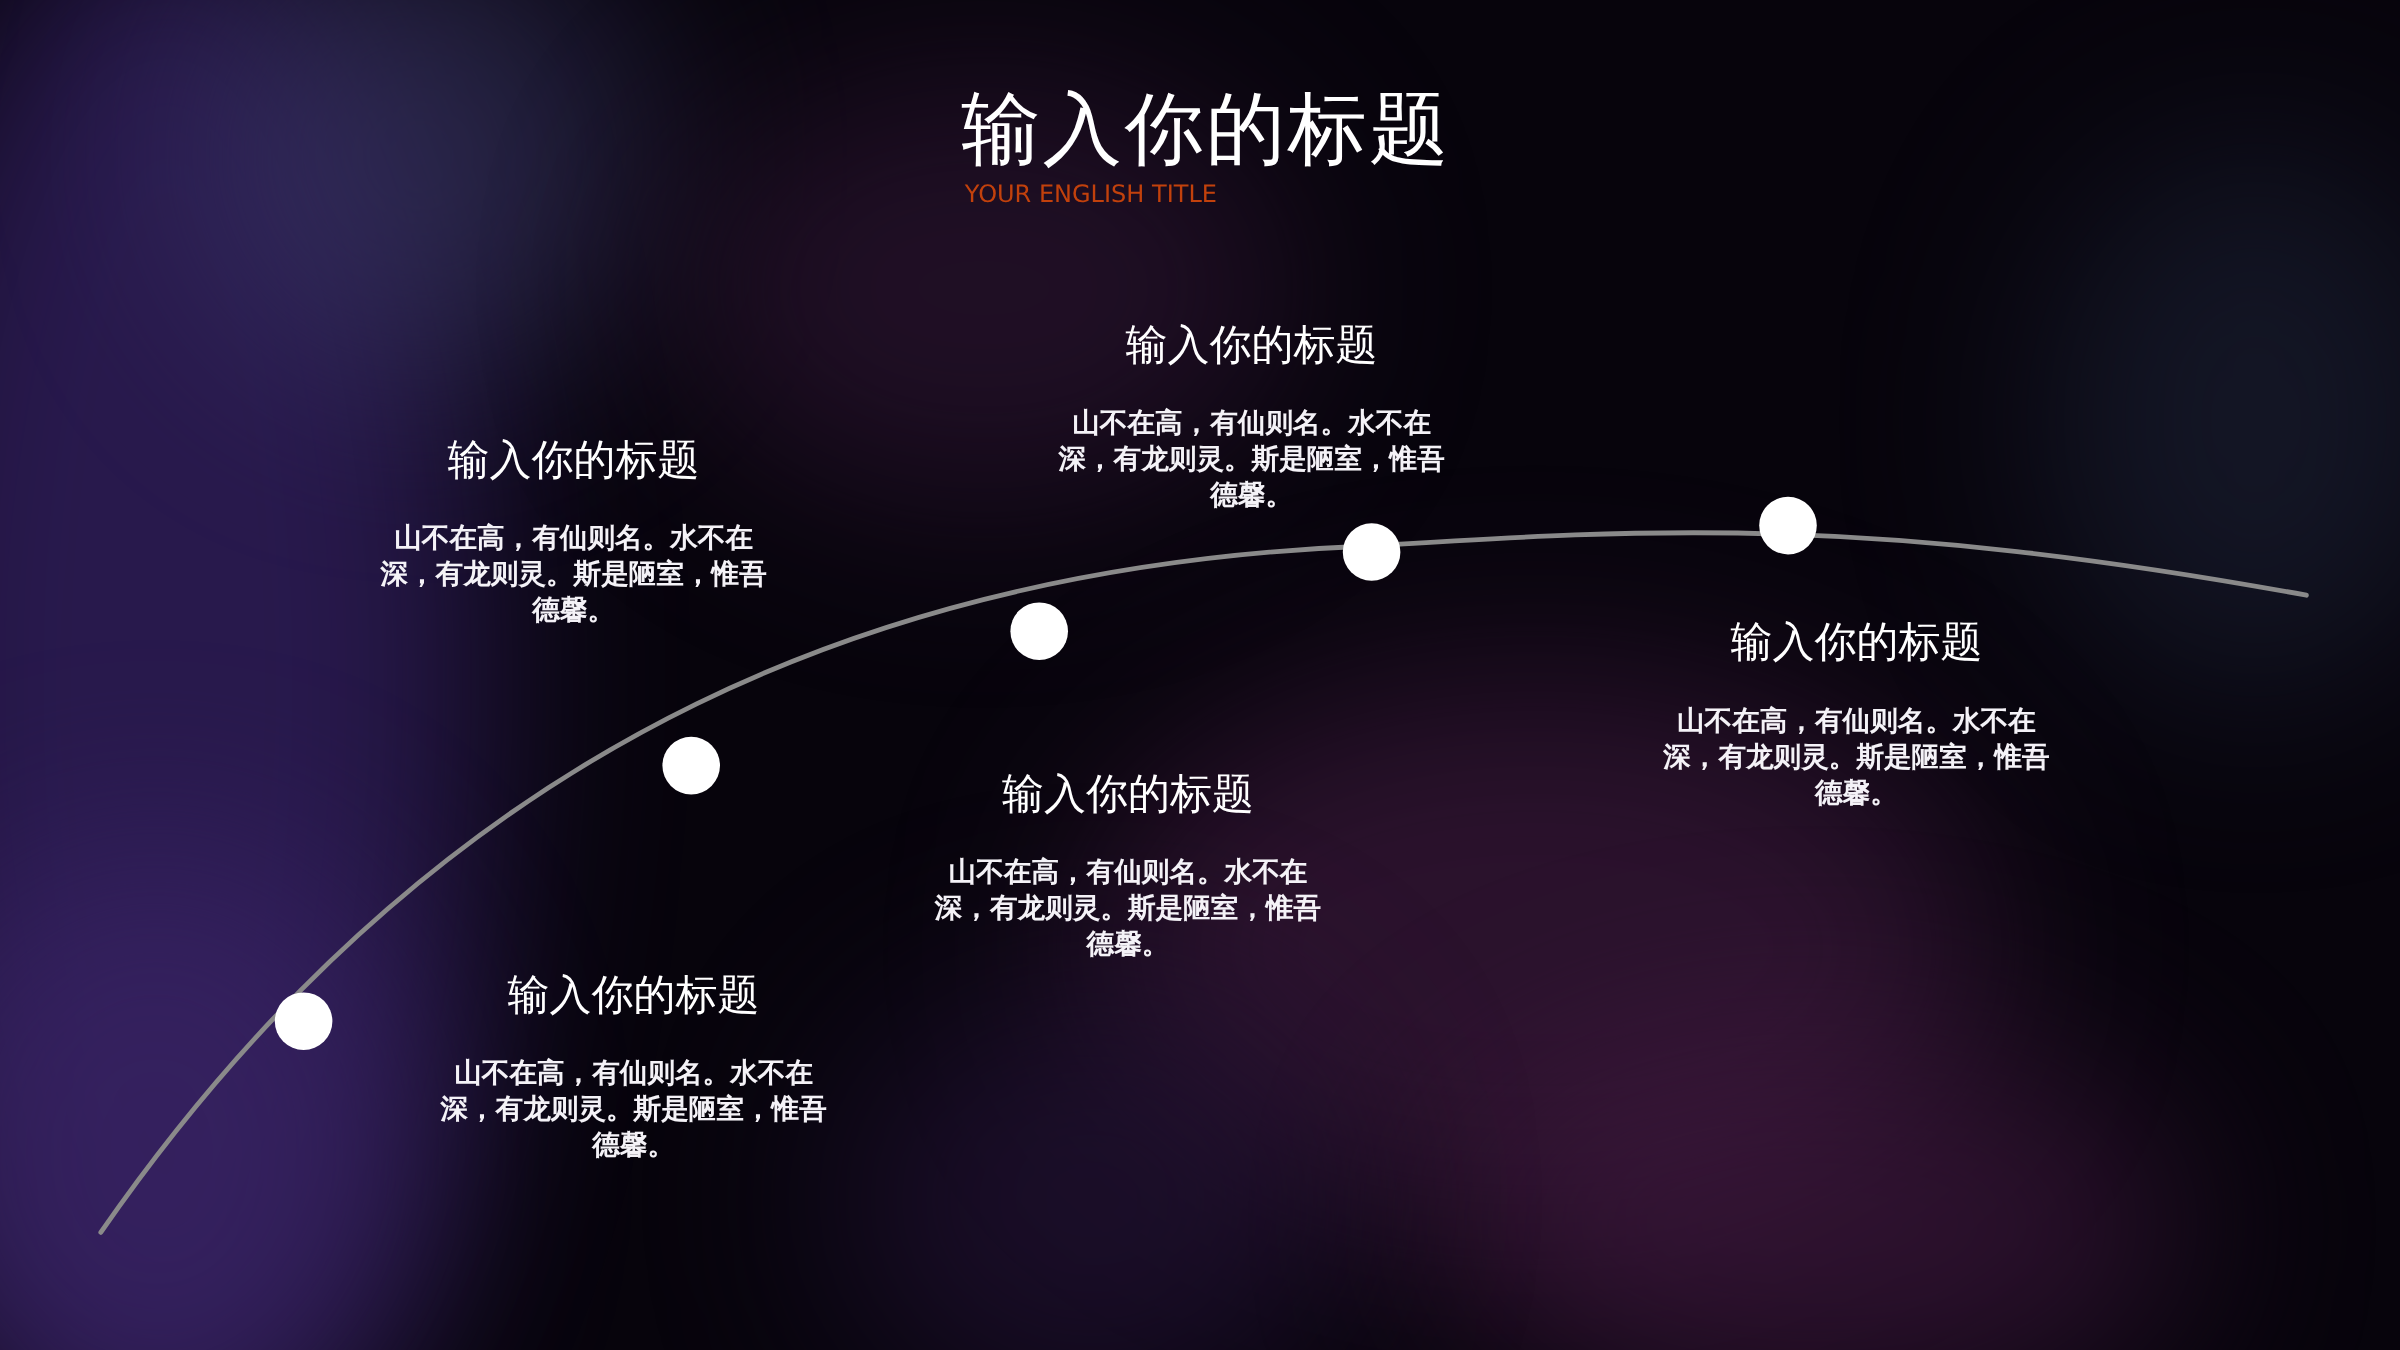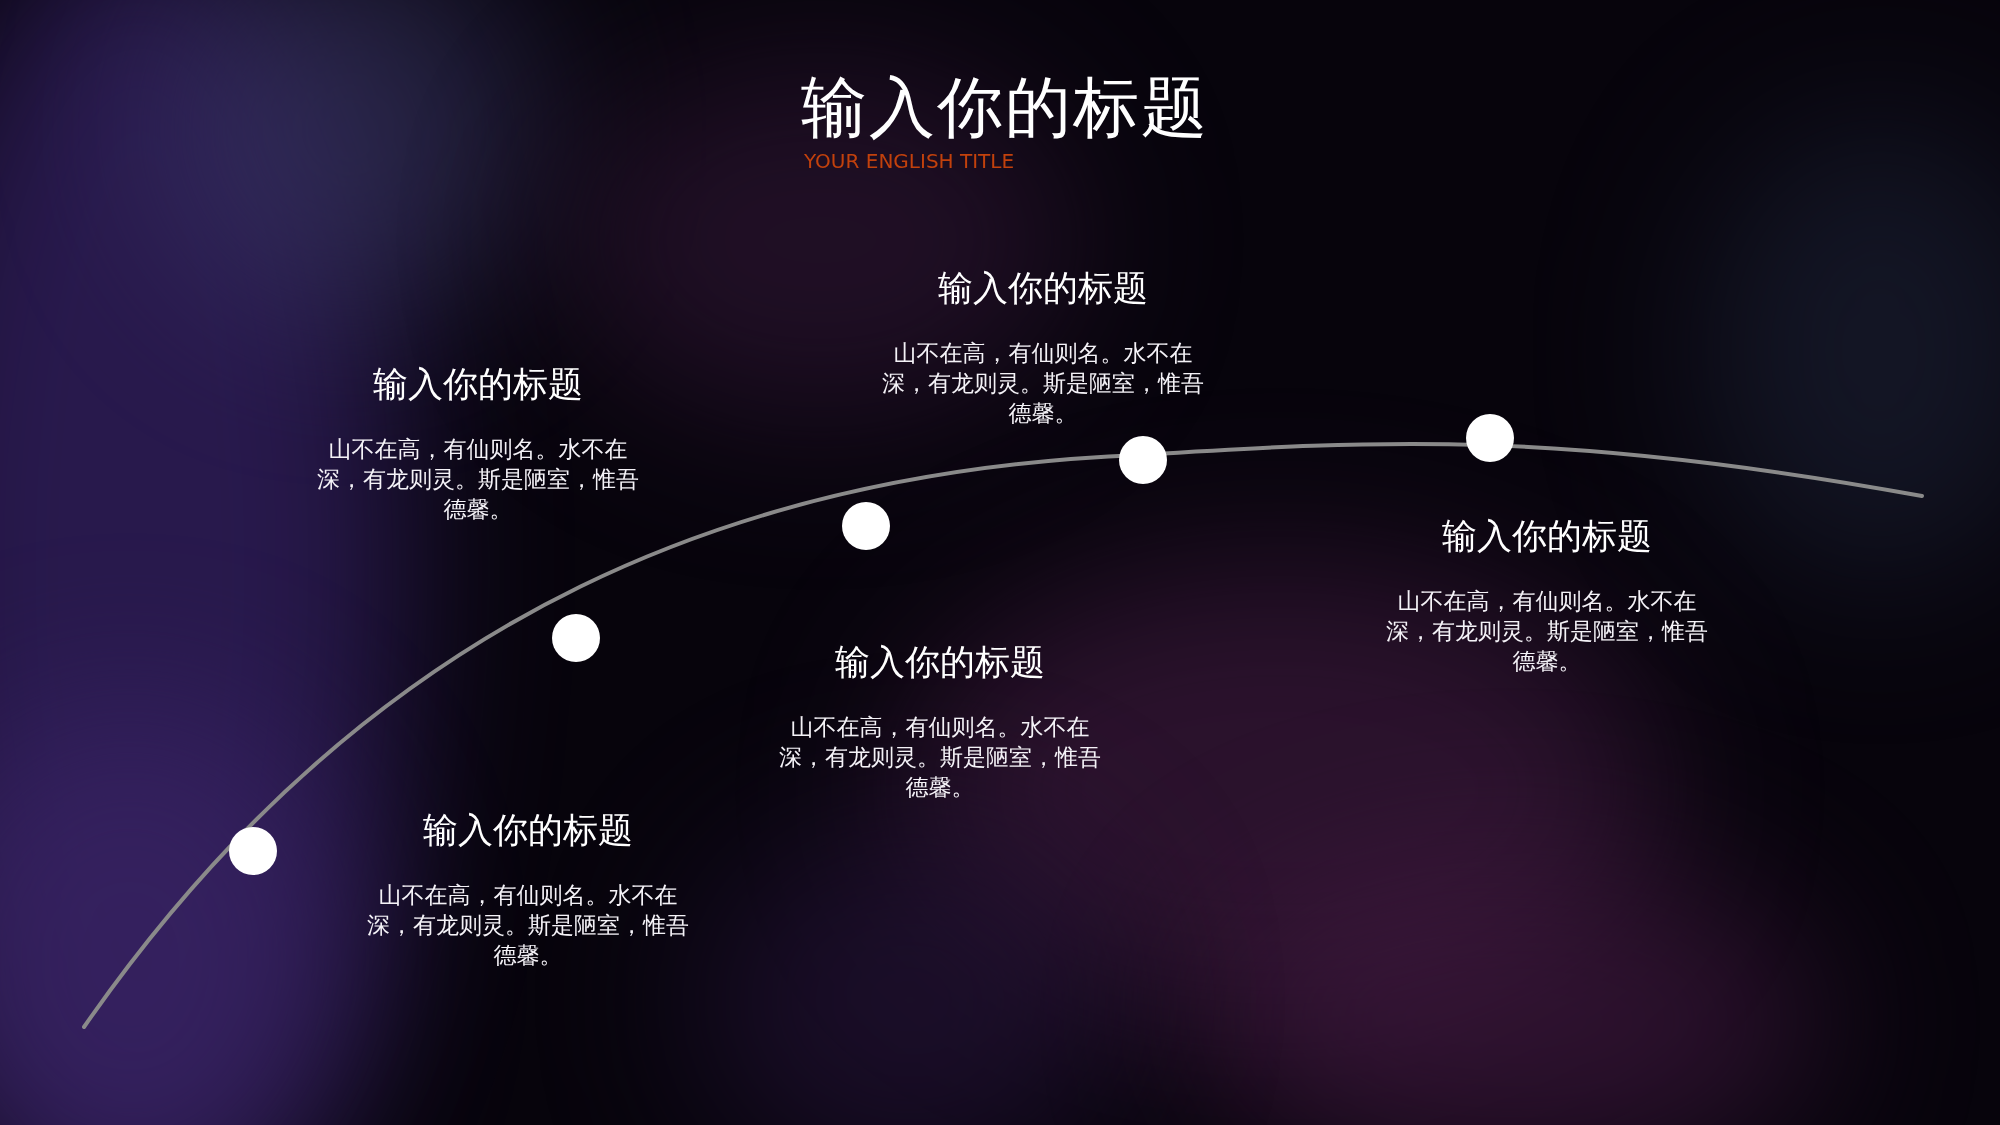--- a/index.html
+++ b/index.html
@@ -19,21 +19,21 @@
     position:absolute; left:804px; top:149px;
     font-size:20px; line-height:24px; white-space:nowrap; color:#c2410c;
   }
   svg.curve { position:absolute; left:0; top:0; }
   .dot {
     position:absolute; width:48px; height:48px; border-radius:50%;
     background:#ffffff; transform:translate(-50%,-50%);
   }
   .block { position:absolute; width:340px; text-align:center; }
   .block-title { font-size:35px; line-height:44px; white-space:nowrap; }
-  .block-body { margin-top:28px; font-size:23px; line-height:30px; color:#f4f2f7; }
+  .block-body { margin-top:28px; font-size:23px; line-height:30px; color:#f4f2f7;font-weight:bold; }
 </style>
 </head>
 <body>
 
 <div class="bg">
   <div class="blob" style="left:-120px; top:-80px; width:520px; height:1300px; background:#2e1d58; opacity:.85;"></div>
   <div class="blob" style="left:160px; top:-60px; width:380px; height:380px; background:#3c3a6a; opacity:.55;"></div>
   <div class="blob" style="left:560px; top:60px; width:520px; height:360px; background:#2b1430; opacity:.7;"></div>
   <div class="blob" style="left:900px; top:560px; width:760px; height:460px; background:#3e1a3e; opacity:.65;"></div>
   <div class="blob" style="left:1200px; top:860px; width:620px; height:320px; background:#4a1c48; opacity:.55;"></div>

